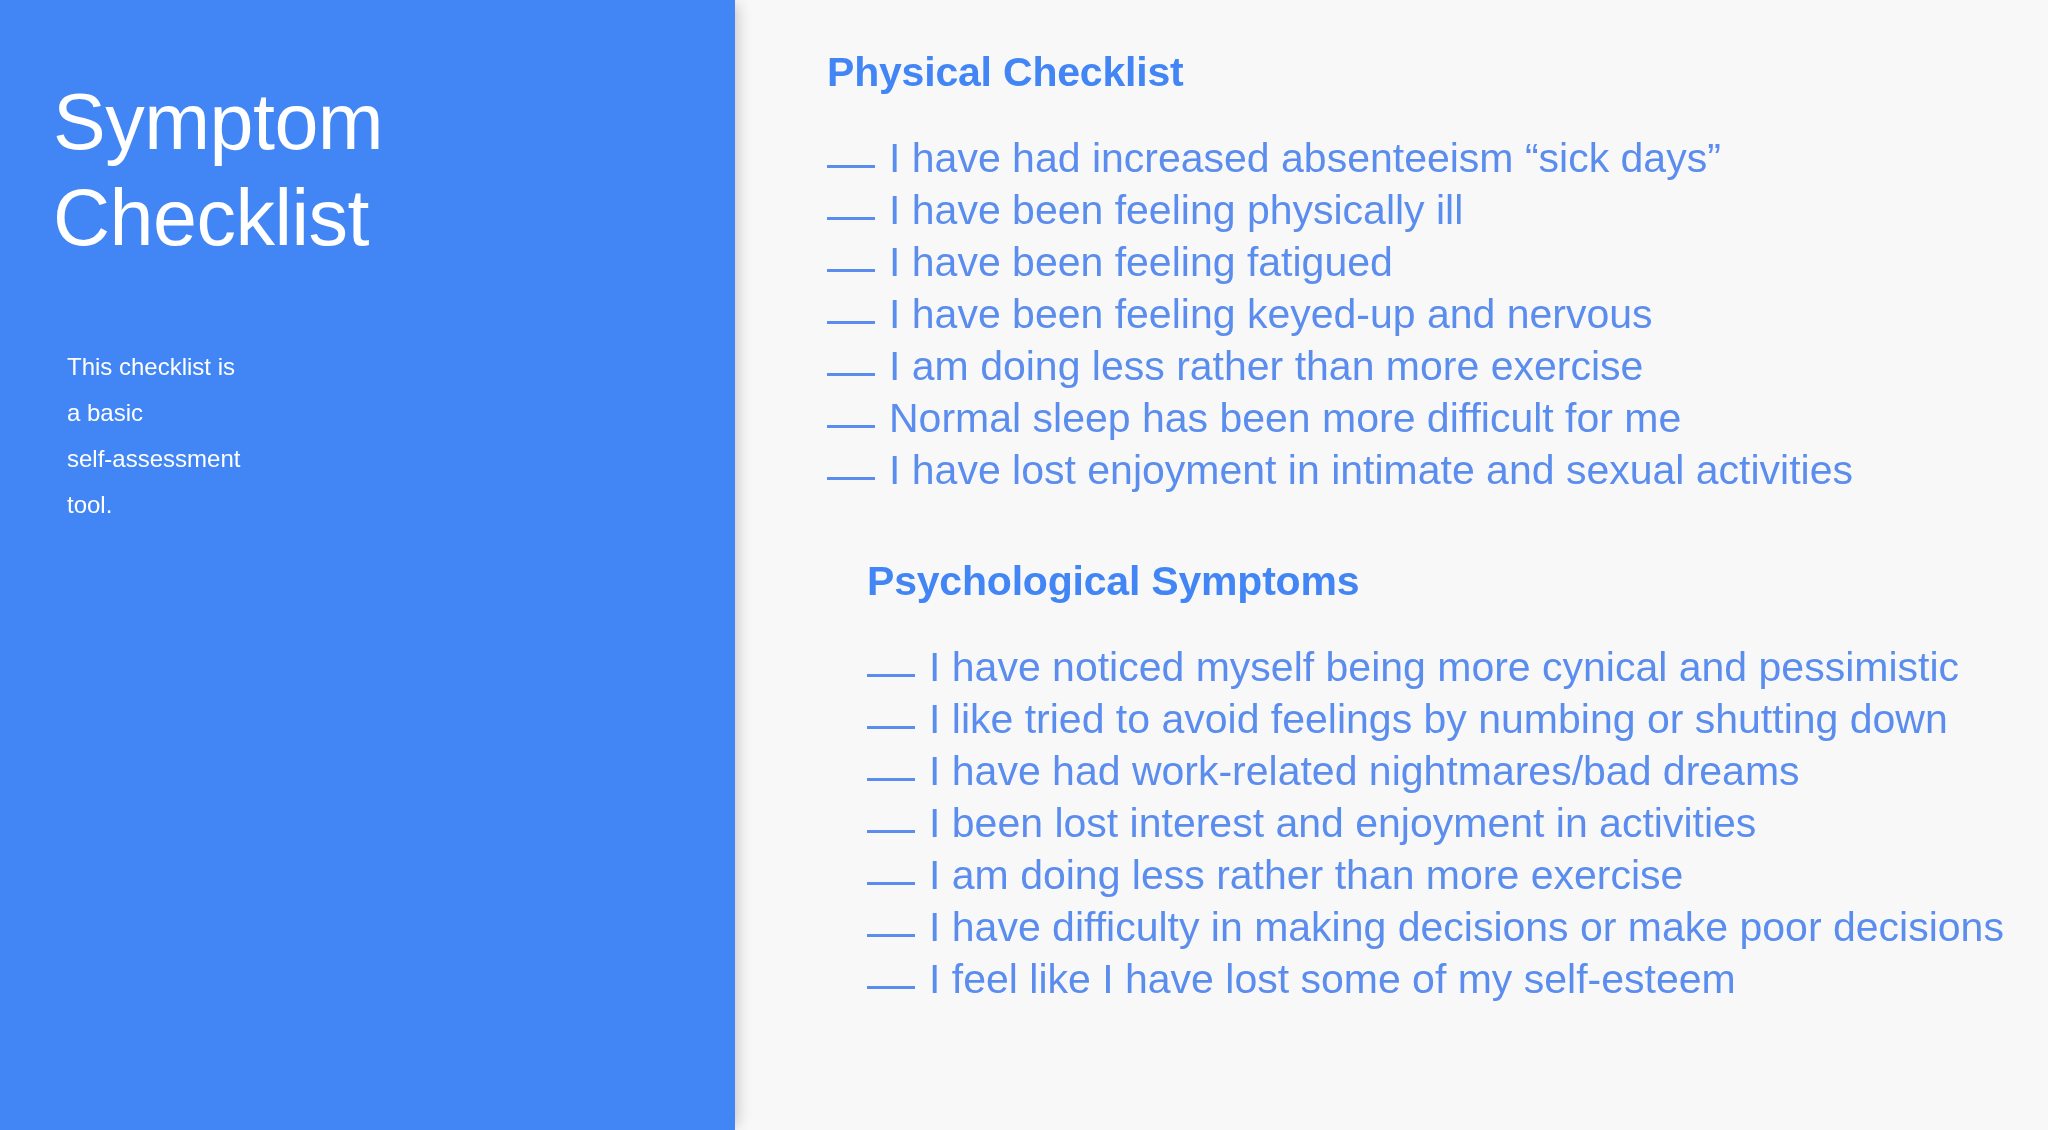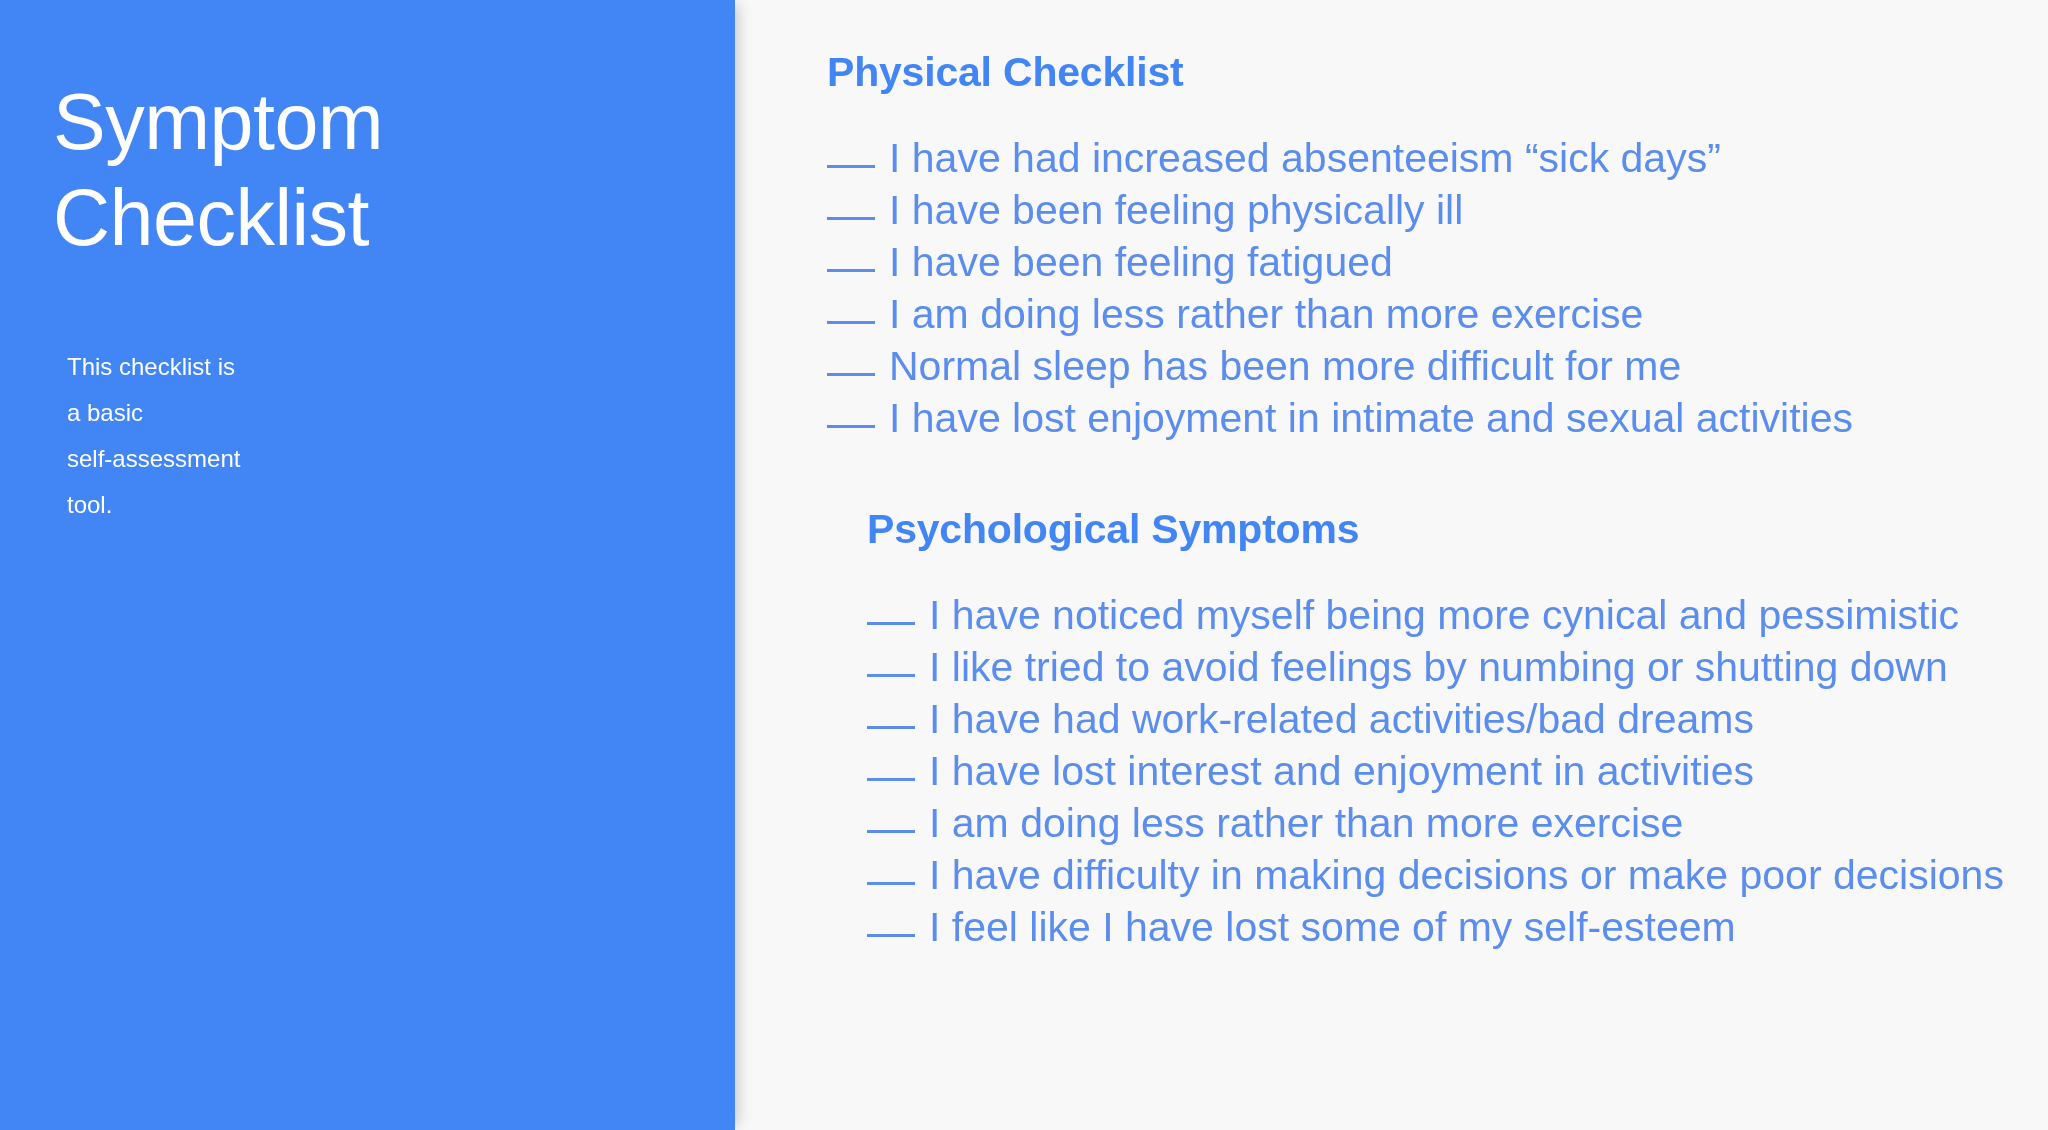--- a/index.html
+++ b/index.html
@@ -140,20 +140,24 @@
         <li class="symptom-item">
           <span class="blank"></span>
           <span class="symptom-text">I have been feeling physically ill</span>
         </li>
         <li class="symptom-item">
           <span class="blank"></span>
           <span class="symptom-text">I have been feeling fatigued</span>
         </li>
         <li class="symptom-item">
           <span class="blank"></span>
+          <span class="symptom-text">I have been feeling keyed-up and nervous</span>
+        </li>
+        <li class="symptom-item">
+          <span class="blank"></span>
           <span class="symptom-text">I am doing less rather than more exercise</span>
         </li>
         <li class="symptom-item">
           <span class="blank"></span>
           <span class="symptom-text">Normal sleep has been more difficult for me</span>
         </li>
         <li class="symptom-item">
           <span class="blank"></span>
           <span class="symptom-text">I have lost enjoyment in intimate and sexual activities</span>
         </li>
@@ -166,25 +170,25 @@
         <li class="symptom-item">
           <span class="blank"></span>
           <span class="symptom-text">I have noticed myself being more cynical and pessimistic</span>
         </li>
         <li class="symptom-item">
           <span class="blank"></span>
           <span class="symptom-text">I like tried to avoid feelings by numbing or shutting down</span>
         </li>
         <li class="symptom-item">
           <span class="blank"></span>
-          <span class="symptom-text">I have had work-related activities/bad dreams</span>
-        </li>
-        <li class="symptom-item">
-          <span class="blank"></span>
-          <span class="symptom-text">I have lost interest and enjoyment in activities</span>
+          <span class="symptom-text">I have had work-related nightmares/bad dreams</span>
+        </li>
+        <li class="symptom-item">
+          <span class="blank"></span>
+          <span class="symptom-text">I been lost interest and enjoyment in activities</span>
         </li>
         <li class="symptom-item">
           <span class="blank"></span>
           <span class="symptom-text">I am doing less rather than more exercise</span>
         </li>
         <li class="symptom-item">
           <span class="blank"></span>
           <span class="symptom-text">I have difficulty in making decisions or make poor decisions</span>
         </li>
         <li class="symptom-item">

